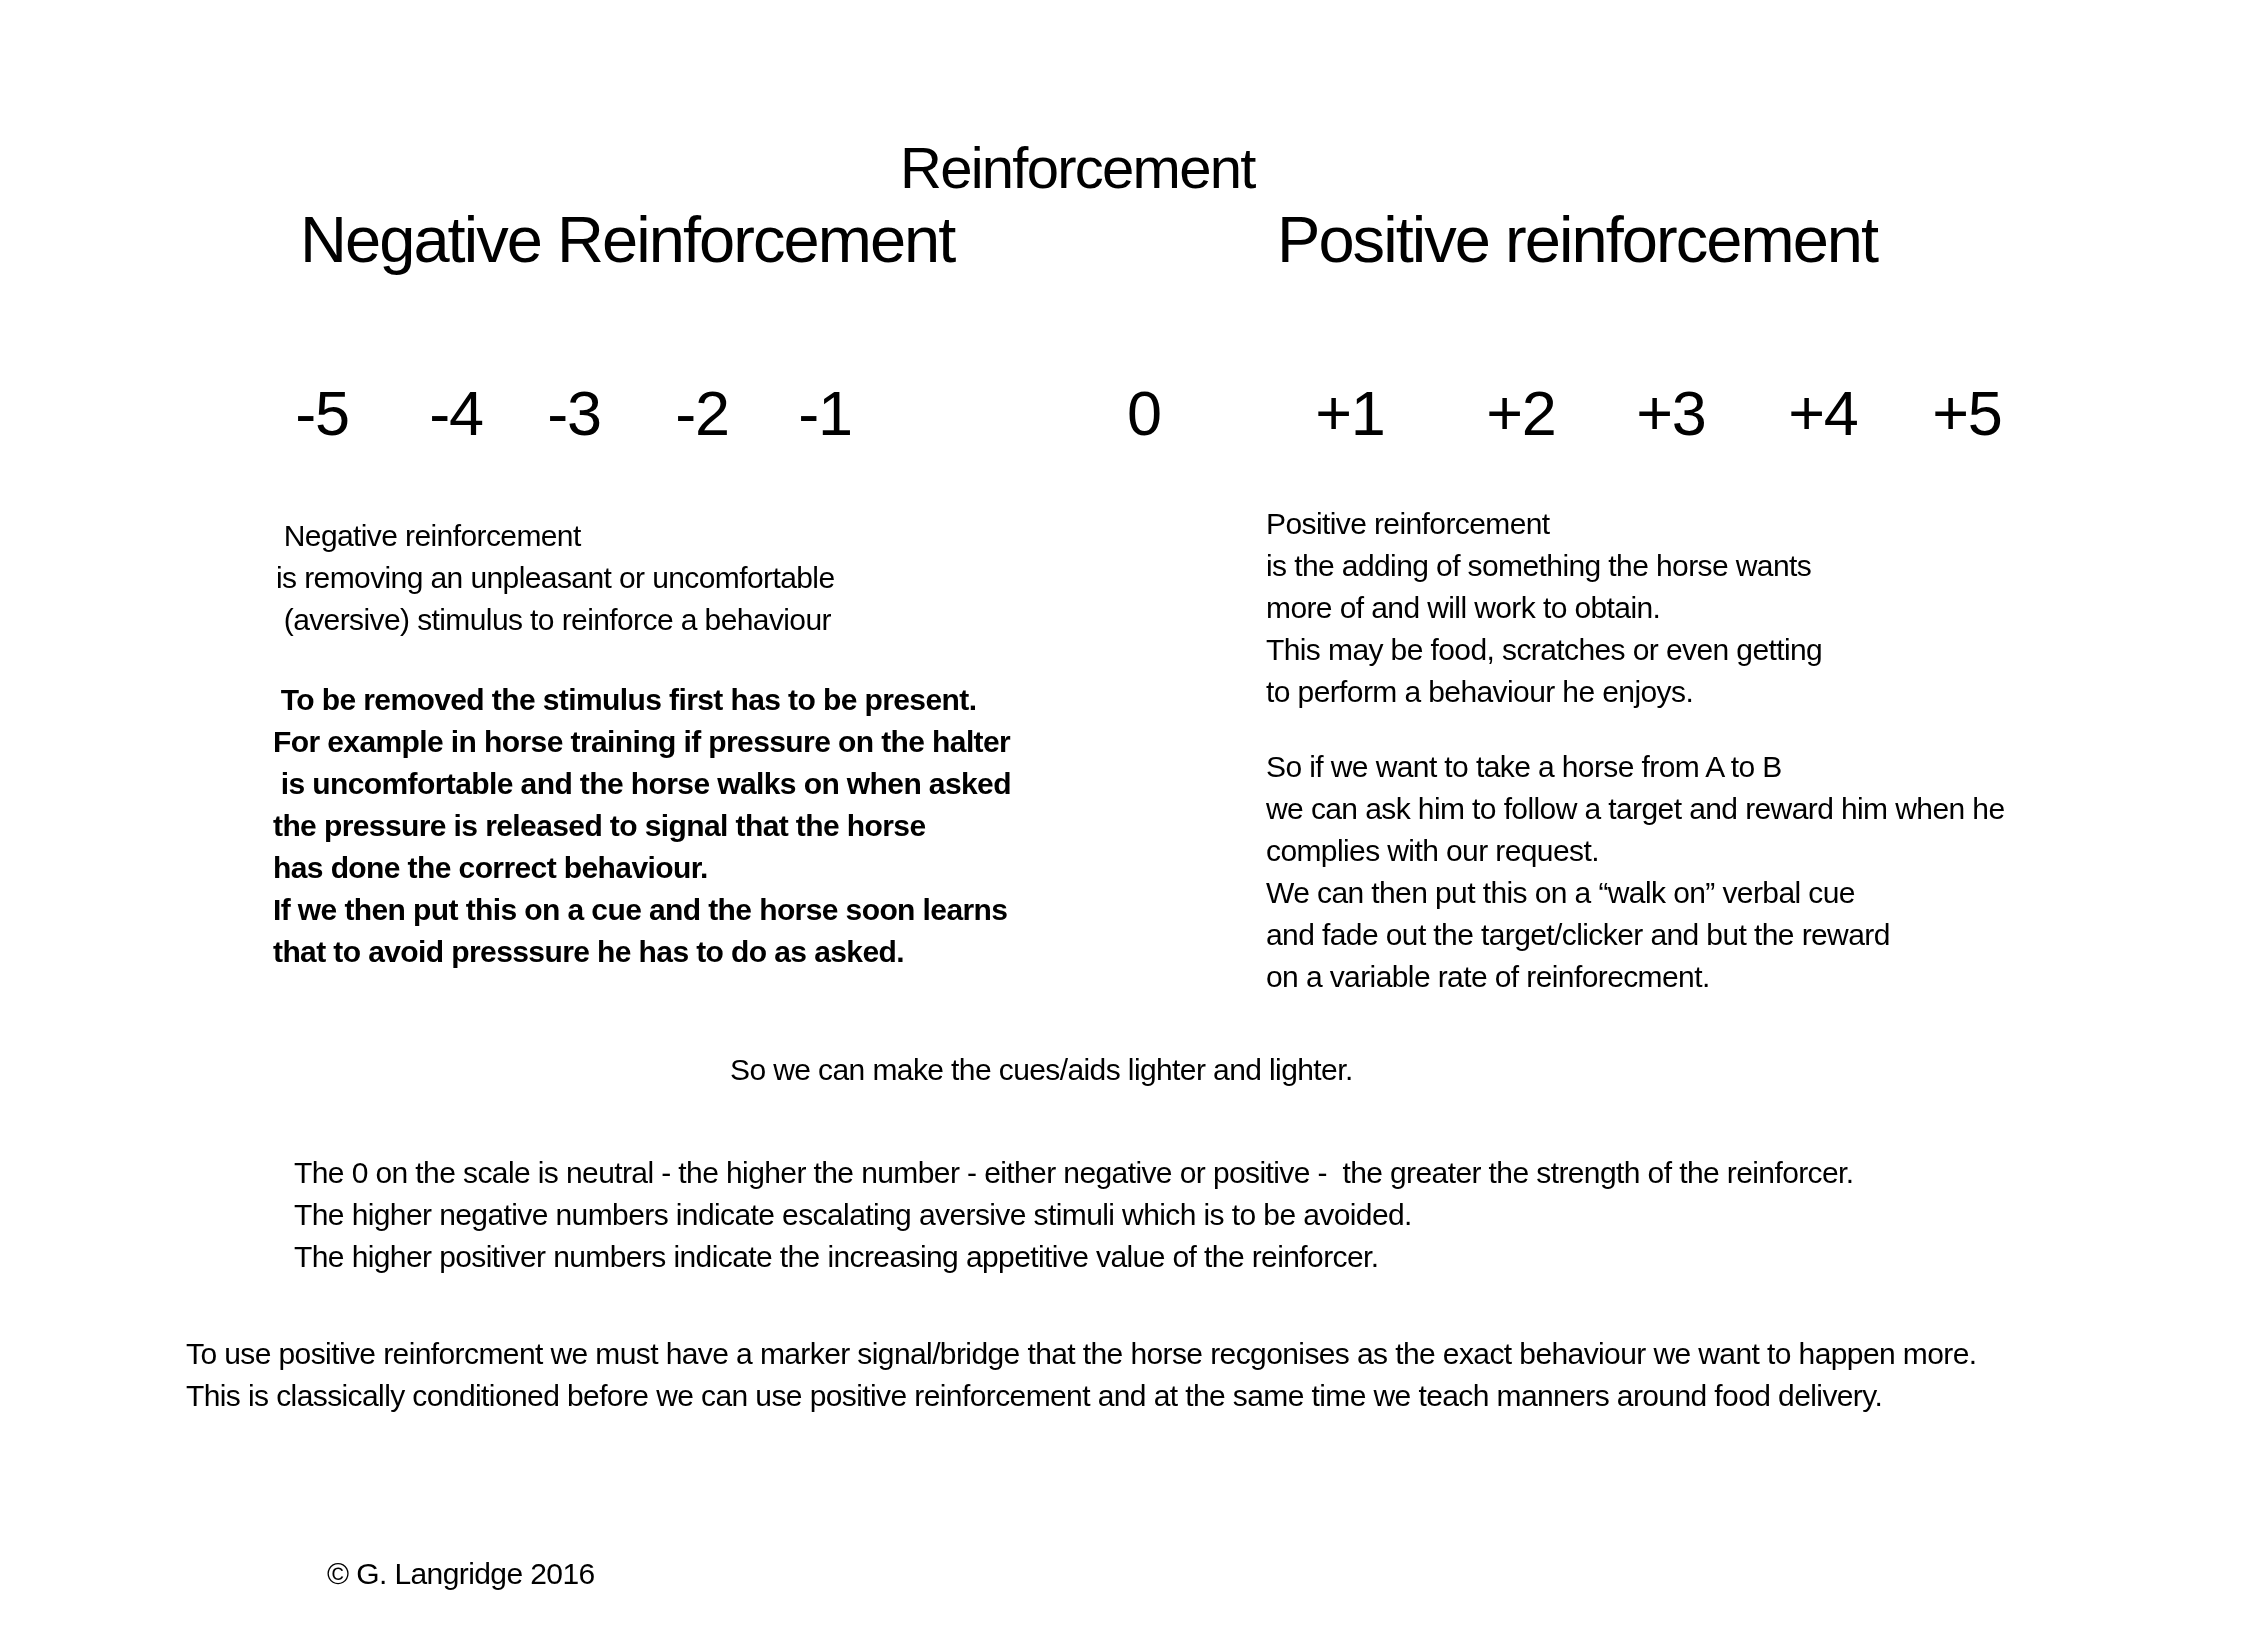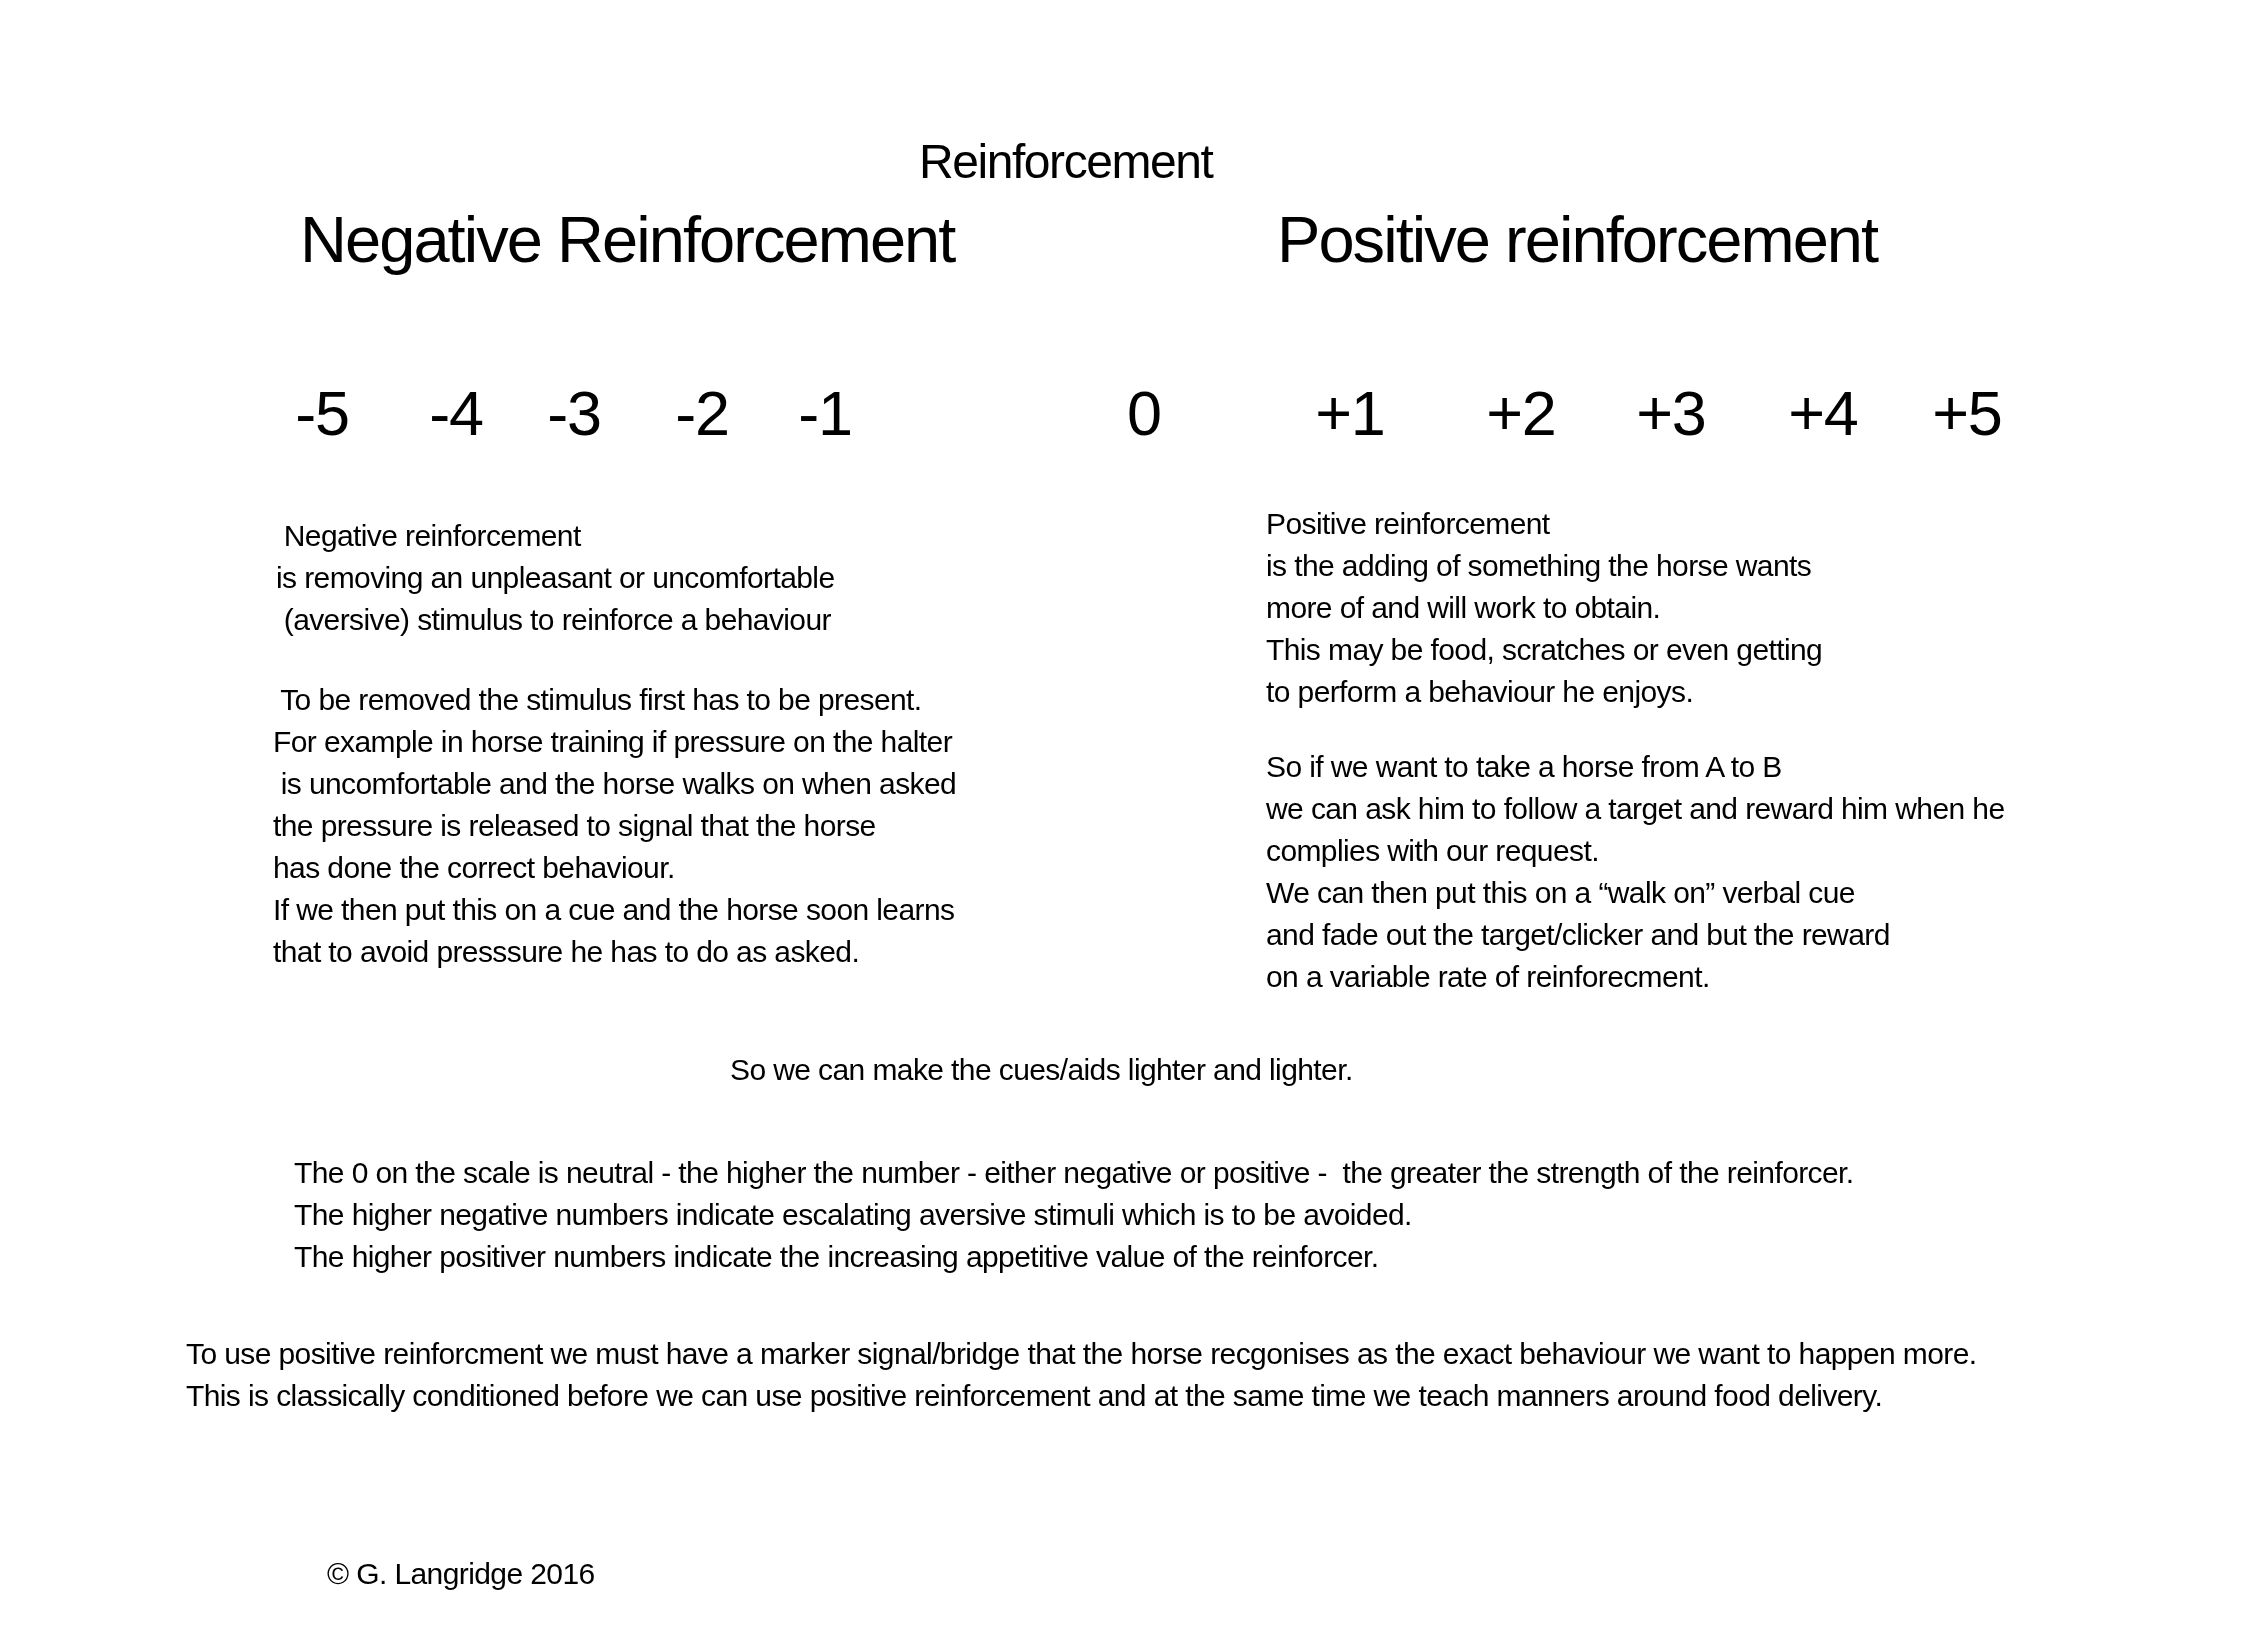--- a/index.html
+++ b/index.html
@@ -14,23 +14,23 @@
     background: #ffffff;
     font-family: "Liberation Sans", sans-serif;
     color: #000000;
     overflow: hidden;
   }
   .abs {
     position: absolute;
     white-space: pre;
   }
   .title {
-    left: 919px;
+    left: 900px;
     top: 136px;
-    font-size: 48px;
+    font-size: 58px;
     line-height: 1.1;
     letter-spacing: -0.03em;
   }
   .header-neg {
     left: 300px;
     top: 204px;
     font-size: 65px;
     line-height: 1.1;
     letter-spacing: -0.03em;
   }
@@ -61,21 +61,21 @@
   .n-p3 { left: 1671px; }
   .n-p4 { left: 1823px; }
   .n-p5 { left: 1967px; }
   .body-text {
     font-size: 30px;
     line-height: 42px;
     letter-spacing: -0.02em;
     white-space: pre;
   }
   .neg-para-1 { left: 276px;  top: 515px;  }
-  .neg-para-2 { left: 273px;  top: 679px;  }
+  .neg-para-2 { left: 273px;  top: 679px; font-weight: bold;  }
   .pos-para-1 { left: 1266px; top: 503px;  }
   .pos-para-2 { left: 1266px; top: 746px; }
   .middle-note { left: 730px; top: 1049px; }
   .scale-explanation { left: 294px; top: 1152px; }
   .marker-note { left: 150px; top: 1333px; margin-left: 36px; }
   .copyright { left: 284px; top: 1553px; margin-left: 43px; }
 </style>
 </head>
 <body>
 

